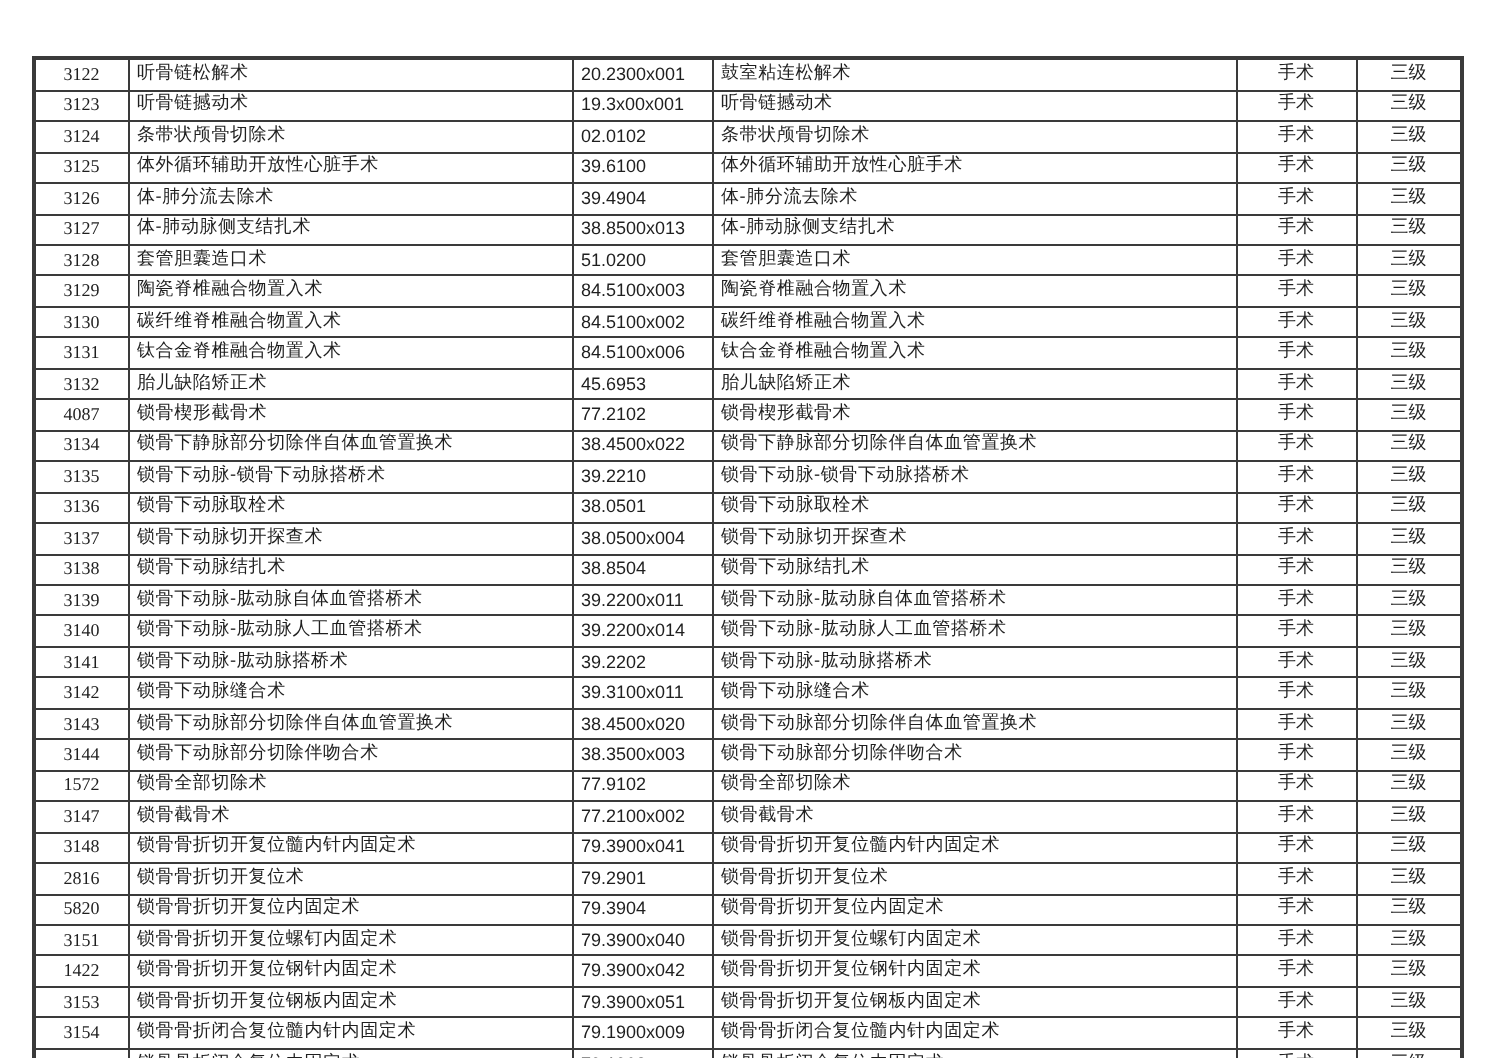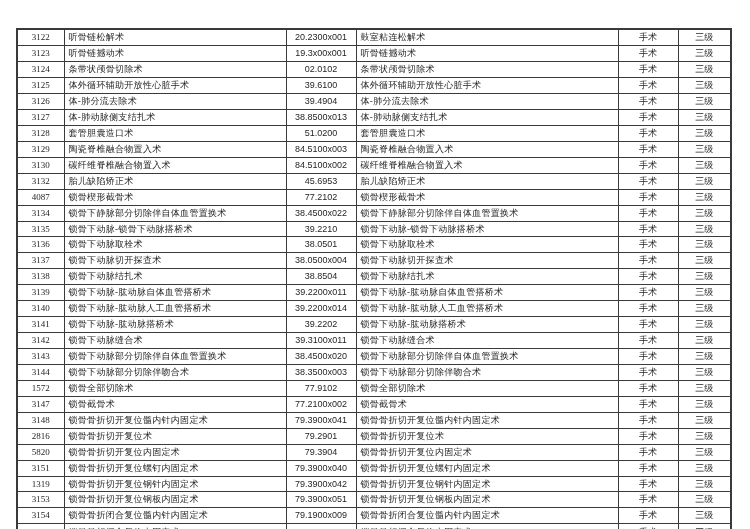--- a/index.html
+++ b/index.html
@@ -46,21 +46,20 @@
     font-size: 8.5px;
     padding: 0 1px;
   }
   td.col-name, td.col-std {
     font-family: "DejaVu Serif", serif;
     letter-spacing: 0.3px;
   }
   td.col-code {
     font-family: "Liberation Sans", sans-serif;
     font-size: 8.5px;
-    text-align: center;
   }
   td.col-cat, td.col-level {
     text-align: center;
     font-family: "DejaVu Serif", serif;
   }
 </style>
 </head>
 <body>
 
 <div class="page">
@@ -140,20 +139,28 @@
         </tr>
         <tr>
           <td class="col-no">3130</td>
           <td class="col-name">碳纤维脊椎融合物置入术</td>
           <td class="col-code">84.5100x002</td>
           <td class="col-std">碳纤维脊椎融合物置入术</td>
           <td class="col-cat">手术</td>
           <td class="col-level">三级</td>
         </tr>
         <tr>
+          <td class="col-no">3131</td>
+          <td class="col-name">钛合金脊椎融合物置入术</td>
+          <td class="col-code">84.5100x006</td>
+          <td class="col-std">钛合金脊椎融合物置入术</td>
+          <td class="col-cat">手术</td>
+          <td class="col-level">三级</td>
+        </tr>
+        <tr>
           <td class="col-no">3132</td>
           <td class="col-name">胎儿缺陷矫正术</td>
           <td class="col-code">45.6953</td>
           <td class="col-std">胎儿缺陷矫正术</td>
           <td class="col-cat">手术</td>
           <td class="col-level">三级</td>
         </tr>
         <tr>
           <td class="col-no">4087</td>
           <td class="col-name">锁骨楔形截骨术</td>
@@ -292,21 +299,21 @@
         </tr>
         <tr>
           <td class="col-no">3151</td>
           <td class="col-name">锁骨骨折切开复位螺钉内固定术</td>
           <td class="col-code">79.3900x040</td>
           <td class="col-std">锁骨骨折切开复位螺钉内固定术</td>
           <td class="col-cat">手术</td>
           <td class="col-level">三级</td>
         </tr>
         <tr>
-          <td class="col-no">1319</td>
+          <td class="col-no">1422</td>
           <td class="col-name">锁骨骨折切开复位钢针内固定术</td>
           <td class="col-code">79.3900x042</td>
           <td class="col-std">锁骨骨折切开复位钢针内固定术</td>
           <td class="col-cat">手术</td>
           <td class="col-level">三级</td>
         </tr>
         <tr>
           <td class="col-no">3153</td>
           <td class="col-name">锁骨骨折切开复位钢板内固定术</td>
           <td class="col-code">79.3900x051</td>

